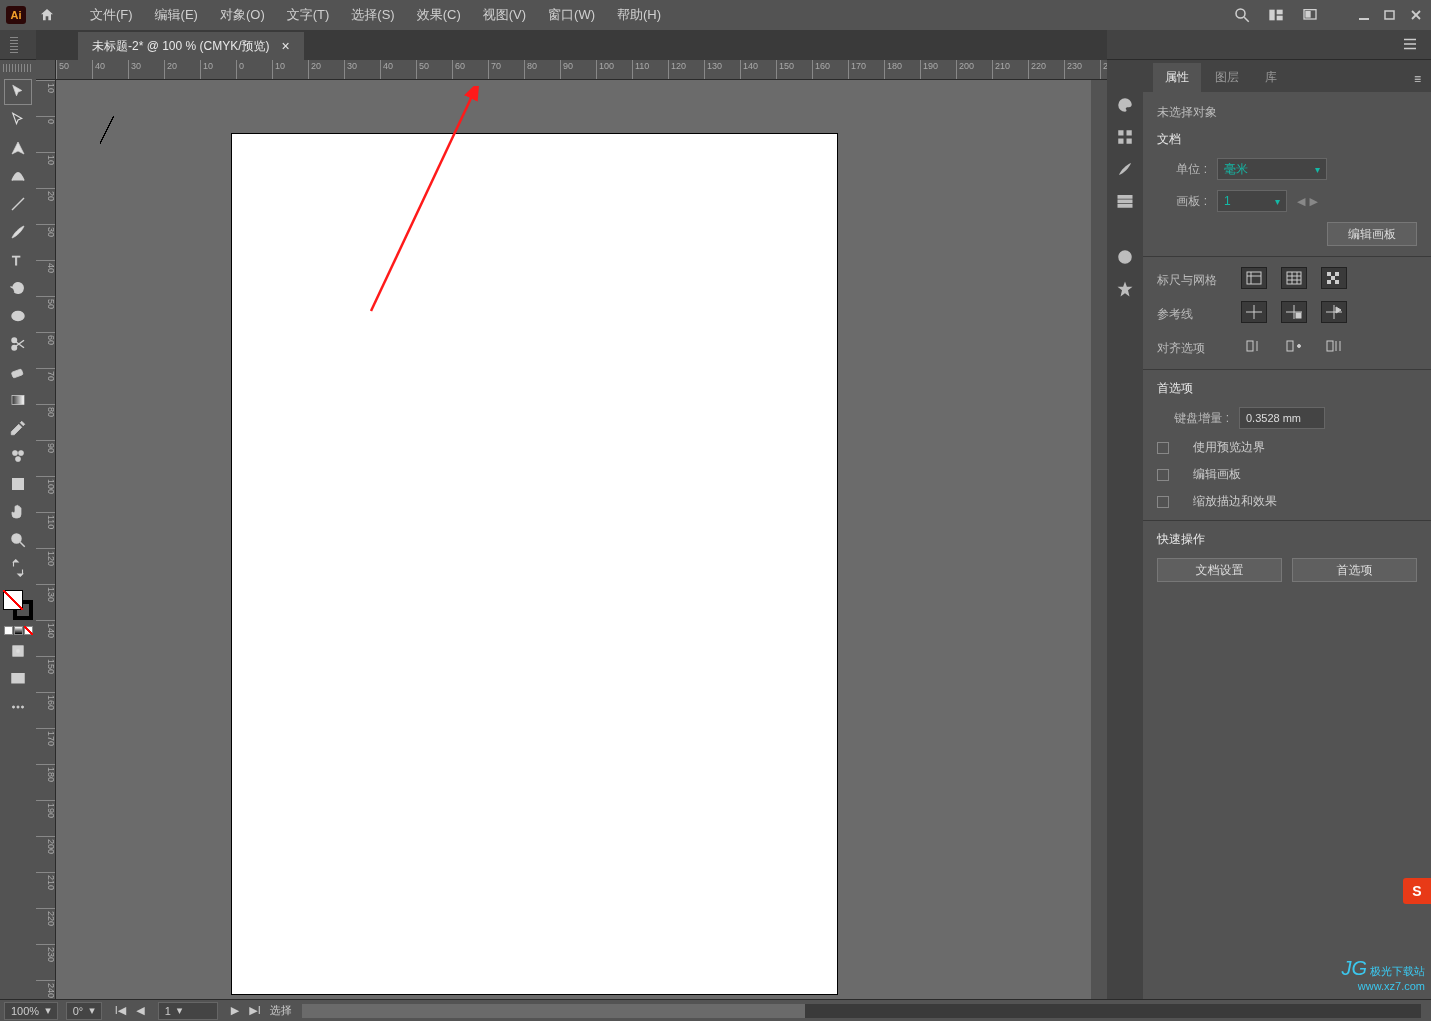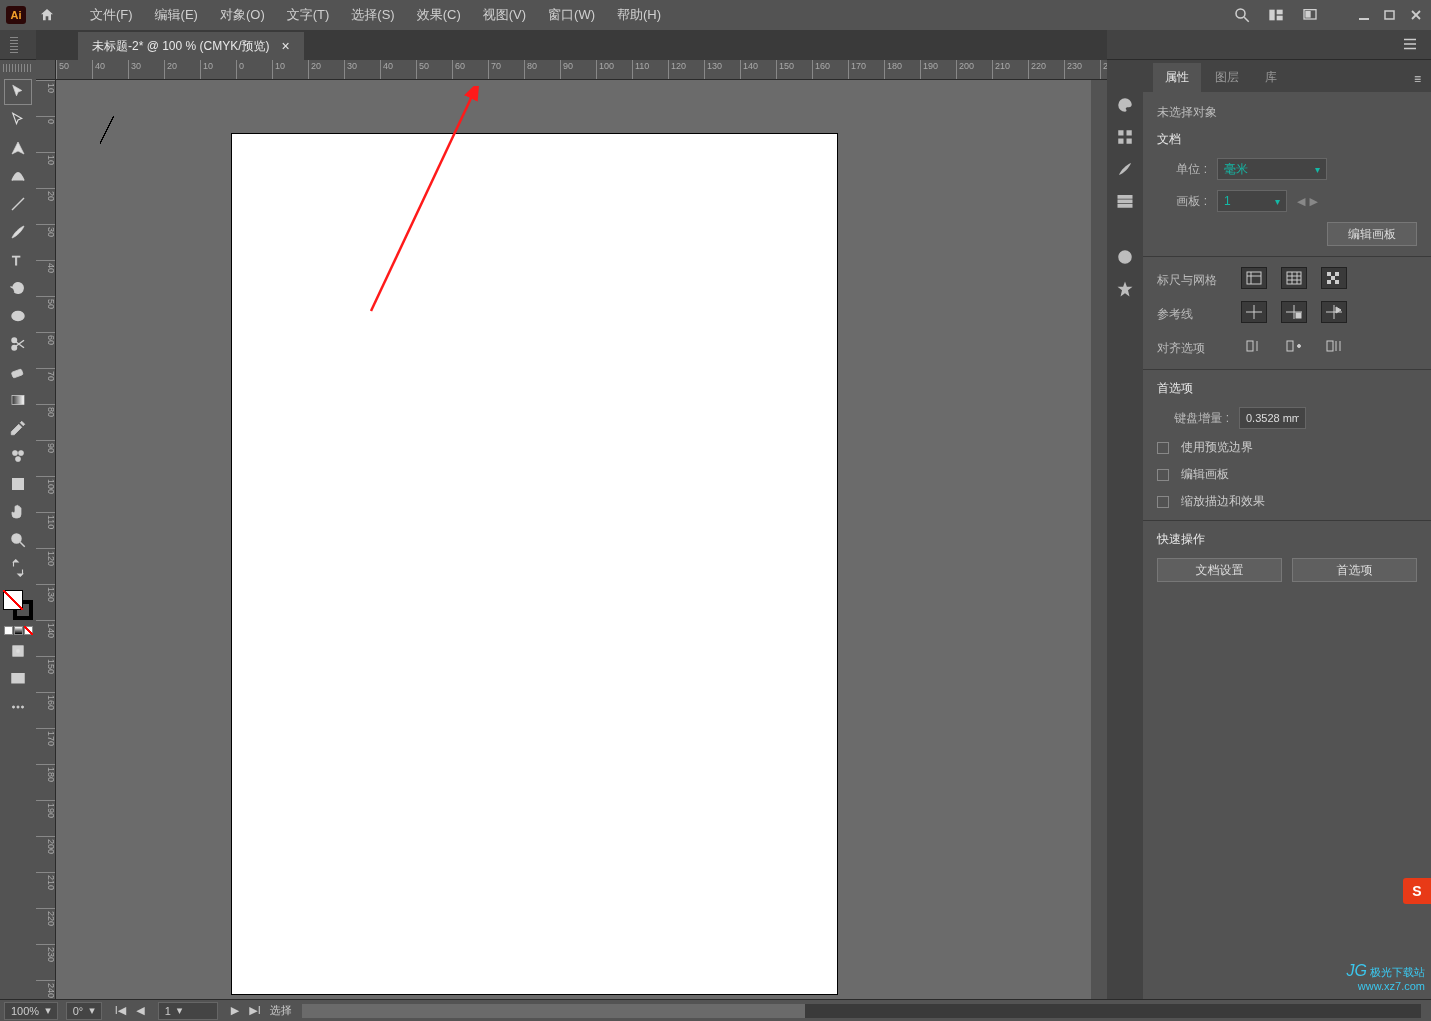--- a/index.html
+++ b/index.html
@@ -76,36 +76,36 @@
 .p-select { flex:1; height:22px; background:#444; border:1px solid #666; color:#14b8a6; padding:0 6px; display:flex; align-items:center; justify-content:space-between; cursor:pointer; max-width:110px; }
 .p-select .chev { font-size:10px; }
 .p-btn { height:24px; background:#5f5f5f; border:1px solid #777; color:#ddd; padding:0 20px; cursor:pointer; display:flex; align-items:center; justify-content:center; font-size:12px; }
 .p-btn.wide { flex:1; }
 .p-nav-arrows { display:flex; gap:4px; color:#888; font-size:11px; }
 .p-divider { height:1px; background:#3a3a3a; margin:10px -14px; }
 .p-icon-row { display:flex; align-items:flex-end; gap:14px; margin-bottom:12px; }
 .p-icon-row .lbl { width:70px; color:#bbb; }
 .p-icon-btn { width:26px; height:22px; background:#3a3a3a; border:1px solid #222; display:flex; align-items:center; justify-content:center; cursor:pointer; }
 .p-icon-btn.plain { background:transparent; border:none; }
-.p-input { width:67px; height:22px; background:#444; border:1px solid #666; color:#ddd; padding:0 6px; font-size:11px; }
-.p-check { display:flex; align-items:center; gap:12px; margin-bottom:10px; color:#ccc; cursor:pointer; }
+.p-input { width:86px; height:22px; background:#444; border:1px solid #666; color:#ddd; padding:0 6px; font-size:11px; }
+.p-check { display:flex; align-items:center; gap:24px; margin-bottom:10px; color:#ccc; cursor:pointer; }
 .p-check .box { width:12px; height:12px; border:1px solid #888; }
 
 
 .status { position:absolute; left:0; right:0; bottom:0; height:22px; background:#535353; display:flex; align-items:center; font-size:11px; color:#ccc; border-top:1px solid #2a2a2a; }
 .st-field { height:18px; background:#444; border:1px solid #666; padding:0 6px; display:flex; align-items:center; margin:0 4px; cursor:pointer; gap:6px; }
 .st-nav { display:flex; gap:4px; margin:0 6px; }
 .st-nav span { cursor:pointer; padding:0 3px; }
 .st-label { margin:8px auto; }
 .hscroll-track { flex:1; height:14px; background:#3a3a3a; margin:0 10px; position:relative; }
 .hscroll-thumb { position:absolute; left:0; top:0; height:100%; width:45%; background:#6a6a6a; }
 
 
 .wm { position:absolute; right:6px; bottom:28px; font-size:11px; color:#39d4ff; opacity:.9; pointer-events:none; text-align:right; line-height:1.2;}
-.wm .big { font-size:16px; font-style:italic; color:#39d4ff; }
+.wm .big { font-size:20px; font-style:italic; color:#39d4ff; }
 .ime { position:absolute; right:0; top:878px; width:28px; height:26px; background:#e83a17; border-radius:3px 0 0 3px; color:#fff; font-weight:bold; display:flex; align-items:center; justify-content:center; font-size:14px;}
 </style>
 </head>
 <body>
 
 <div class="menubar">
   <div class="ai-logo">Ai</div>
   <div class="home-icon">
     <svg viewBox="0 0 24 24" width="16" height="16">
         <path d="M12 3l9 8h-3v9h-4v-6h-4v6H6v-9H3z"></path>

